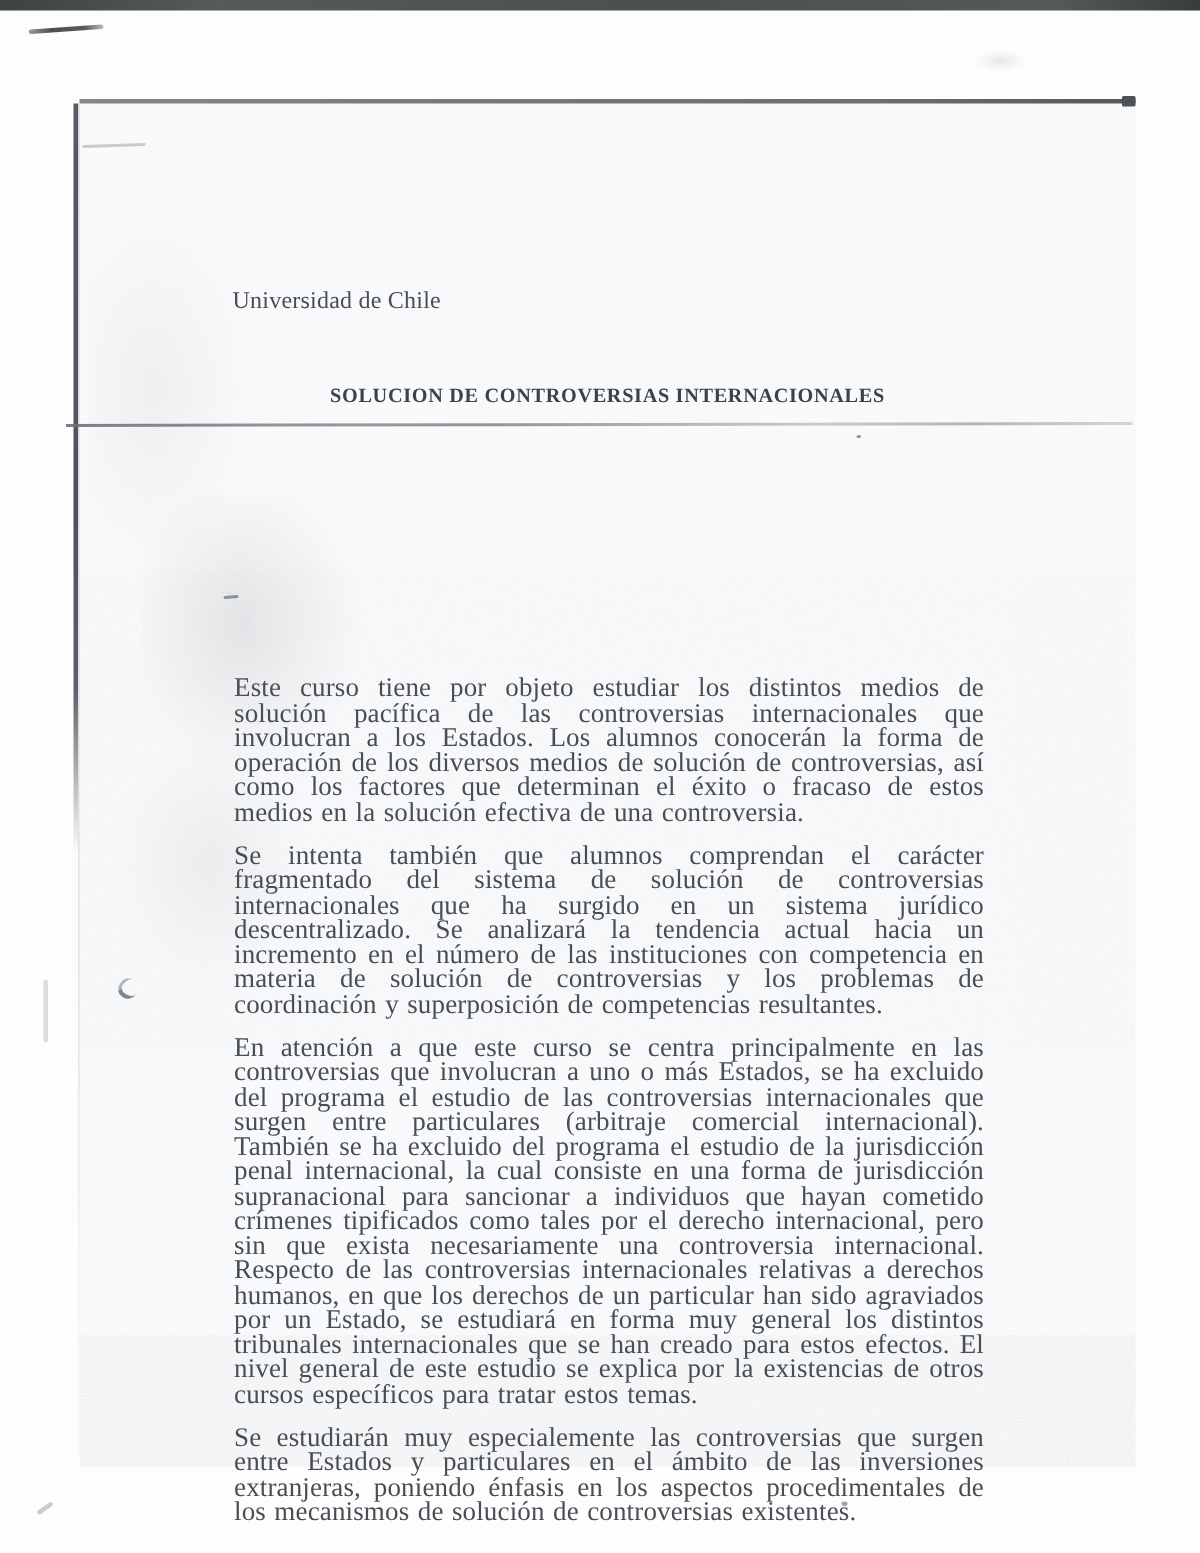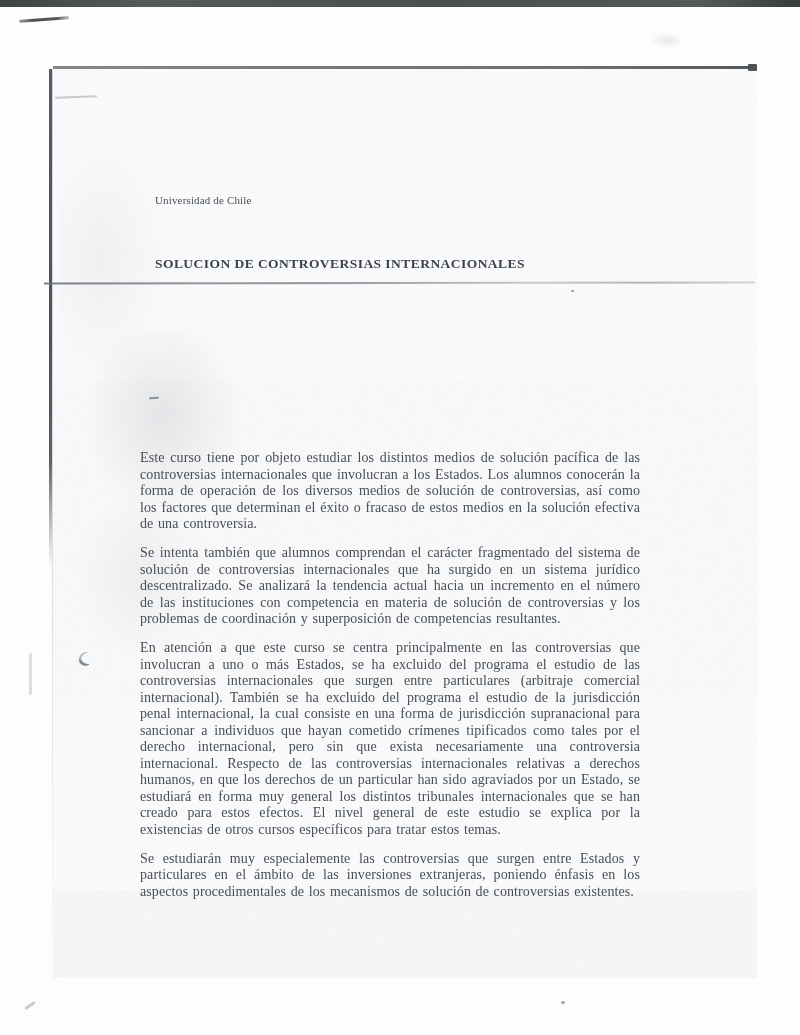--- a/index.html
+++ b/index.html
@@ -69,26 +69,26 @@
     background:radial-gradient(ellipse at 40% 50%,rgba(138,143,152,.09),rgba(138,143,152,0) 70%);
   }
   .fold-shadow-3{
     position:absolute;left:75px;top:490px;width:130px;height:170px;
     background:radial-gradient(ellipse at 50% 50%,rgba(138,143,152,.10),rgba(138,143,152,0) 70%);
   }
   .noise-svg{position:absolute;left:53px;top:68px;width:704px;height:910px;pointer-events:none;}
   
   .letterhead{
     position:absolute;left:155px;top:192px;width:400px;
-    font-size:11px;line-height:17px;color:var(--ink);
+    font-size:16px;line-height:17px;color:var(--ink);
     letter-spacing:.15px;
   }
   .doc-title{
     position:absolute;left:155px;top:256px;width:500px;
-    font-weight:bold;font-size:13.5px;
+    text-align:center;font-weight:bold;font-size:13.5px;
     letter-spacing:.45px;color:var(--title_ink);
   }
   .title-rule{
     position:absolute;left:44px;top:282px;width:711px;height:2px;
     background:linear-gradient(90deg,
       rgba(110,114,118,.9) 0%,rgba(130,134,138,.85) 22%,rgba(120,124,128,.8) 40%,
       rgba(145,149,153,.7) 55%,rgba(160,164,168,.55) 70%,rgba(140,144,148,.65) 85%,
       rgba(165,169,173,.45) 100%);
     transform:rotate(-.1deg);
   }
@@ -116,22 +116,22 @@
   .bottom-dot{
     position:absolute;left:561px;top:1001px;width:4px;height:3px;
     background:#9da3a8;border-radius:50%;
   }
   .corner-mark{
     position:absolute;left:24px;top:1004px;width:12px;height:3px;
     background:rgba(150,156,162,.5);border-radius:2px;transform:rotate(-35deg);
   }
   
   .body-text{
-    position:absolute;left:140px;top:450px;width:500px;
-    font-size:14px;line-height:16.5px;color:var(--ink);
+    position:absolute;left:156px;top:450px;width:500px;
+    font-size:18px;line-height:16.5px;color:var(--ink);
     text-align:justify;letter-spacing:.1px;word-spacing:1px;
   }
   .body-text p{margin:0 0 12.5px 0;}
   .body-text p:last-child{margin-bottom:16px;}
 </style>
 </head>
 <body>
 
 <div class="scan">
 

